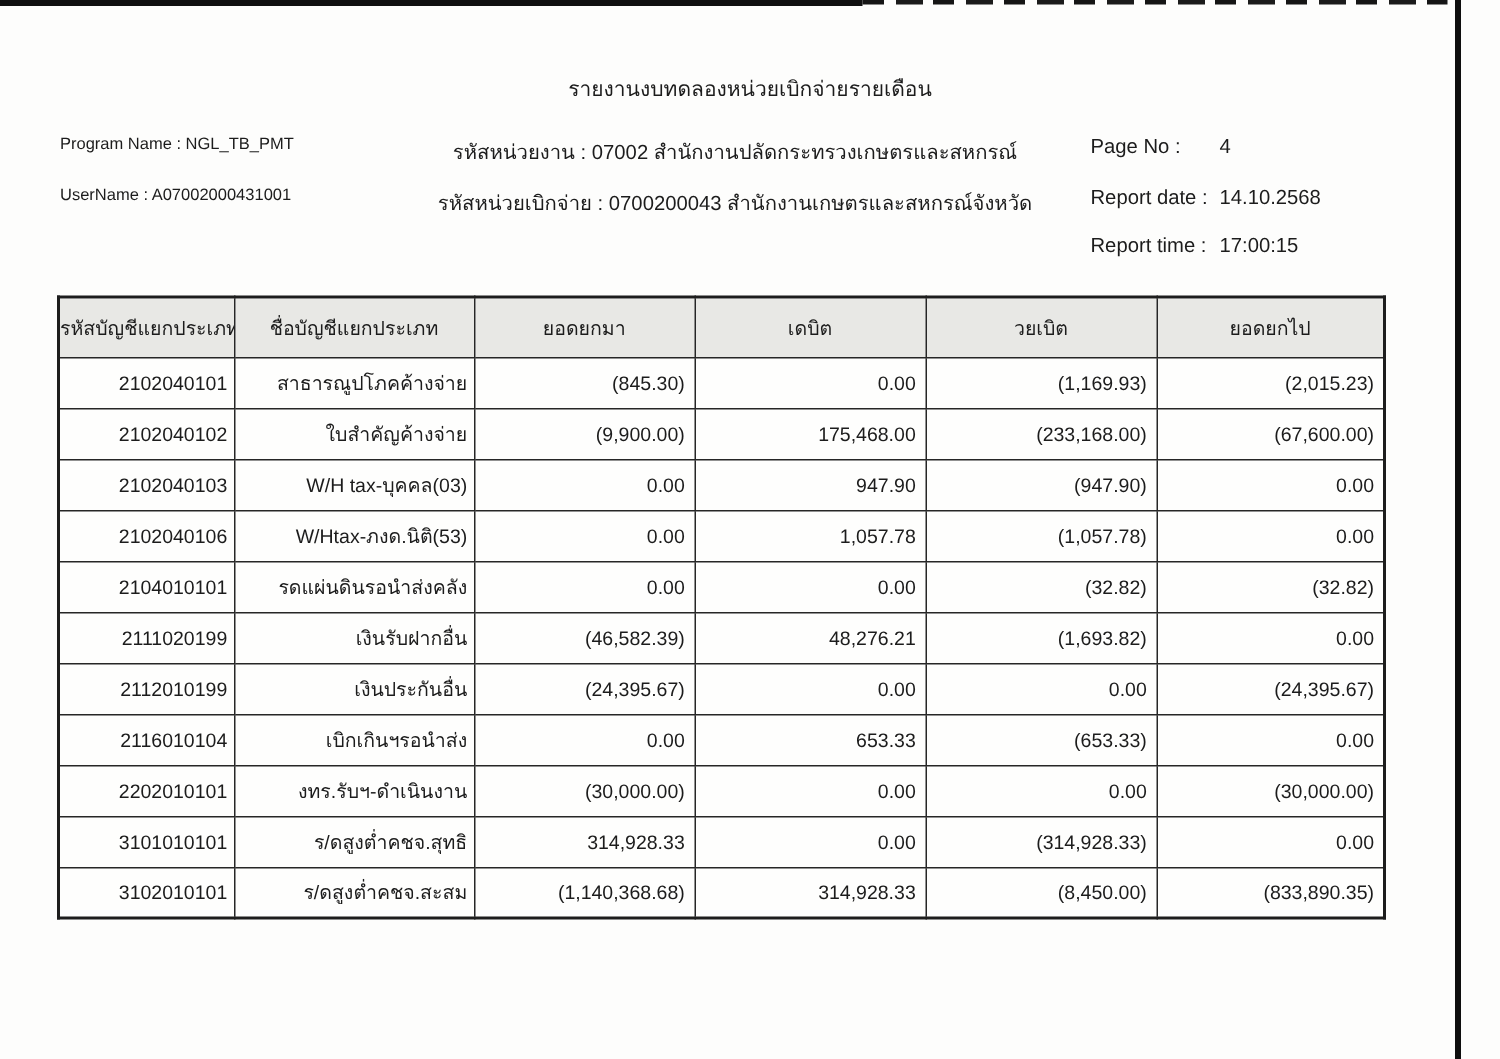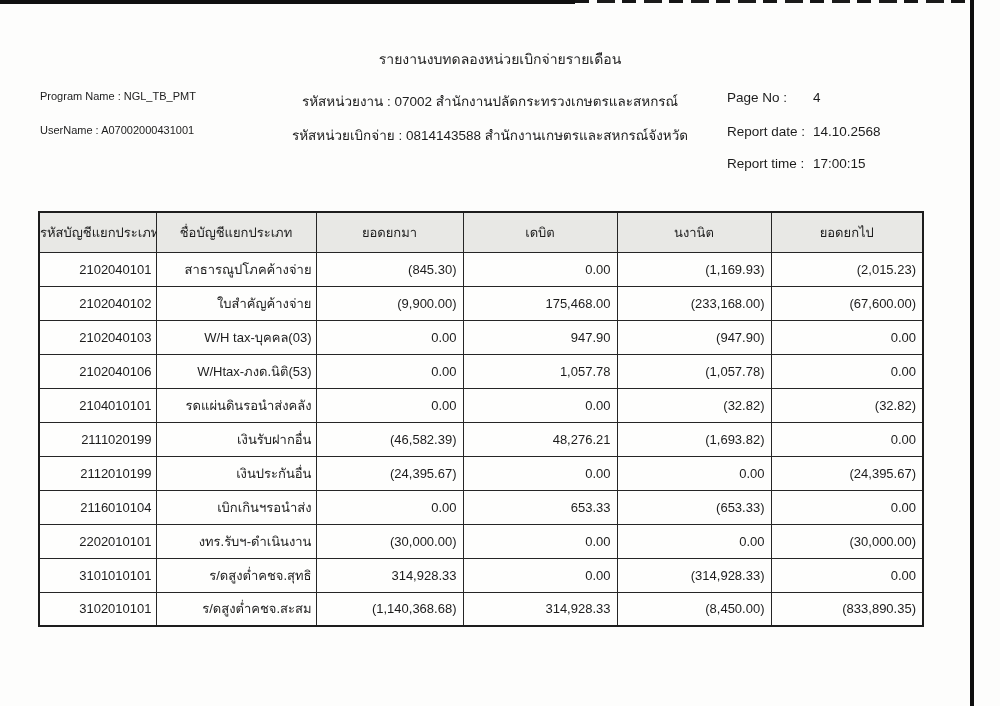--- a/index.html
+++ b/index.html
@@ -36,21 +36,21 @@
   .meta-center {
     position: absolute; left: 240px; width: 500px;
     text-align: center; font-size: 13.5px;
   }
   .meta-right-label { position: absolute; left: 727px; font-size: 13.5px; }
   .meta-right-value { position: absolute; left: 813px; font-size: 13.5px; }
   .r1 { top: 90px; } .r2 { top: 124px; } .r3 { top: 156px; }
 
   
   table.report {
-    position: absolute; top: 211px; left: 38px;
+    position: absolute; top: 197px; left: 38px;
     width: 884px;
     border-collapse: collapse;
     table-layout: fixed;
     font-size: 13px;
   }
   table.report th, table.report td {
     border: 1.5px solid #262626;
     overflow: hidden; white-space: nowrap;
   }
   table.report { border: 2px solid #1d1d1d; }
@@ -77,21 +77,21 @@
   <div class="scan-bar-top"></div>
   <div class="scan-bar-top-broken"></div>
   <div class="scan-line-right"></div>
 
   <div class="title">รายงานงบทดลองหน่วยเบิกจ่ายรายเดือน</div>
 
   <div class="meta-left r1">Program Name : NGL_TB_PMT</div>
   <div class="meta-left r2">UserName : A07002000431001</div>
 
   <div class="meta-center r1">รหัสหน่วยงาน : 07002 สำนักงานปลัดกระทรวงเกษตรและสหกรณ์</div>
-  <div class="meta-center r2">รหัสหน่วยเบิกจ่าย : 0814143588 สำนักงานเกษตรและสหกรณ์จังหวัด</div>
+  <div class="meta-center r2">รหัสหน่วยเบิกจ่าย : 0700200043 สำนักงานเกษตรและสหกรณ์จังหวัด</div>
 
   <div class="meta-right-label r1">Page No :</div>
   <div class="meta-right-value r1">4</div>
   <div class="meta-right-label r2">Report date :</div>
   <div class="meta-right-value r2">14.10.2568</div>
   <div class="meta-right-label r3">Report time :</div>
   <div class="meta-right-value r3">17:00:15</div>
 
   <table class="report">
     <colgroup id="table-colgroup">
@@ -101,21 +101,21 @@
         <col style="width: 154px;">
         <col style="width: 154px;">
         <col style="width: 152px;">
       </colgroup>
     <thead>
       <tr id="table-header-row">
           <th>รหัสบัญชีแยกประเภท</th>
           <th>ชื่อบัญชีแยกประเภท</th>
           <th>ยอดยกมา</th>
           <th>เดบิต</th>
-          <th>นงานิต</th>
+          <th>วยเบิต</th>
           <th>ยอดยกไป</th>
         </tr>
     </thead>
     <tbody id="table-body">
         <tr>
           <td class="c-left">2102040101</td>
           <td class="c-left">สาธารณูปโภคค้างจ่าย</td>
           <td class="c-num">(845.30)</td>
           <td class="c-num">0.00</td>
           <td class="c-num">(1,169.93)</td>

